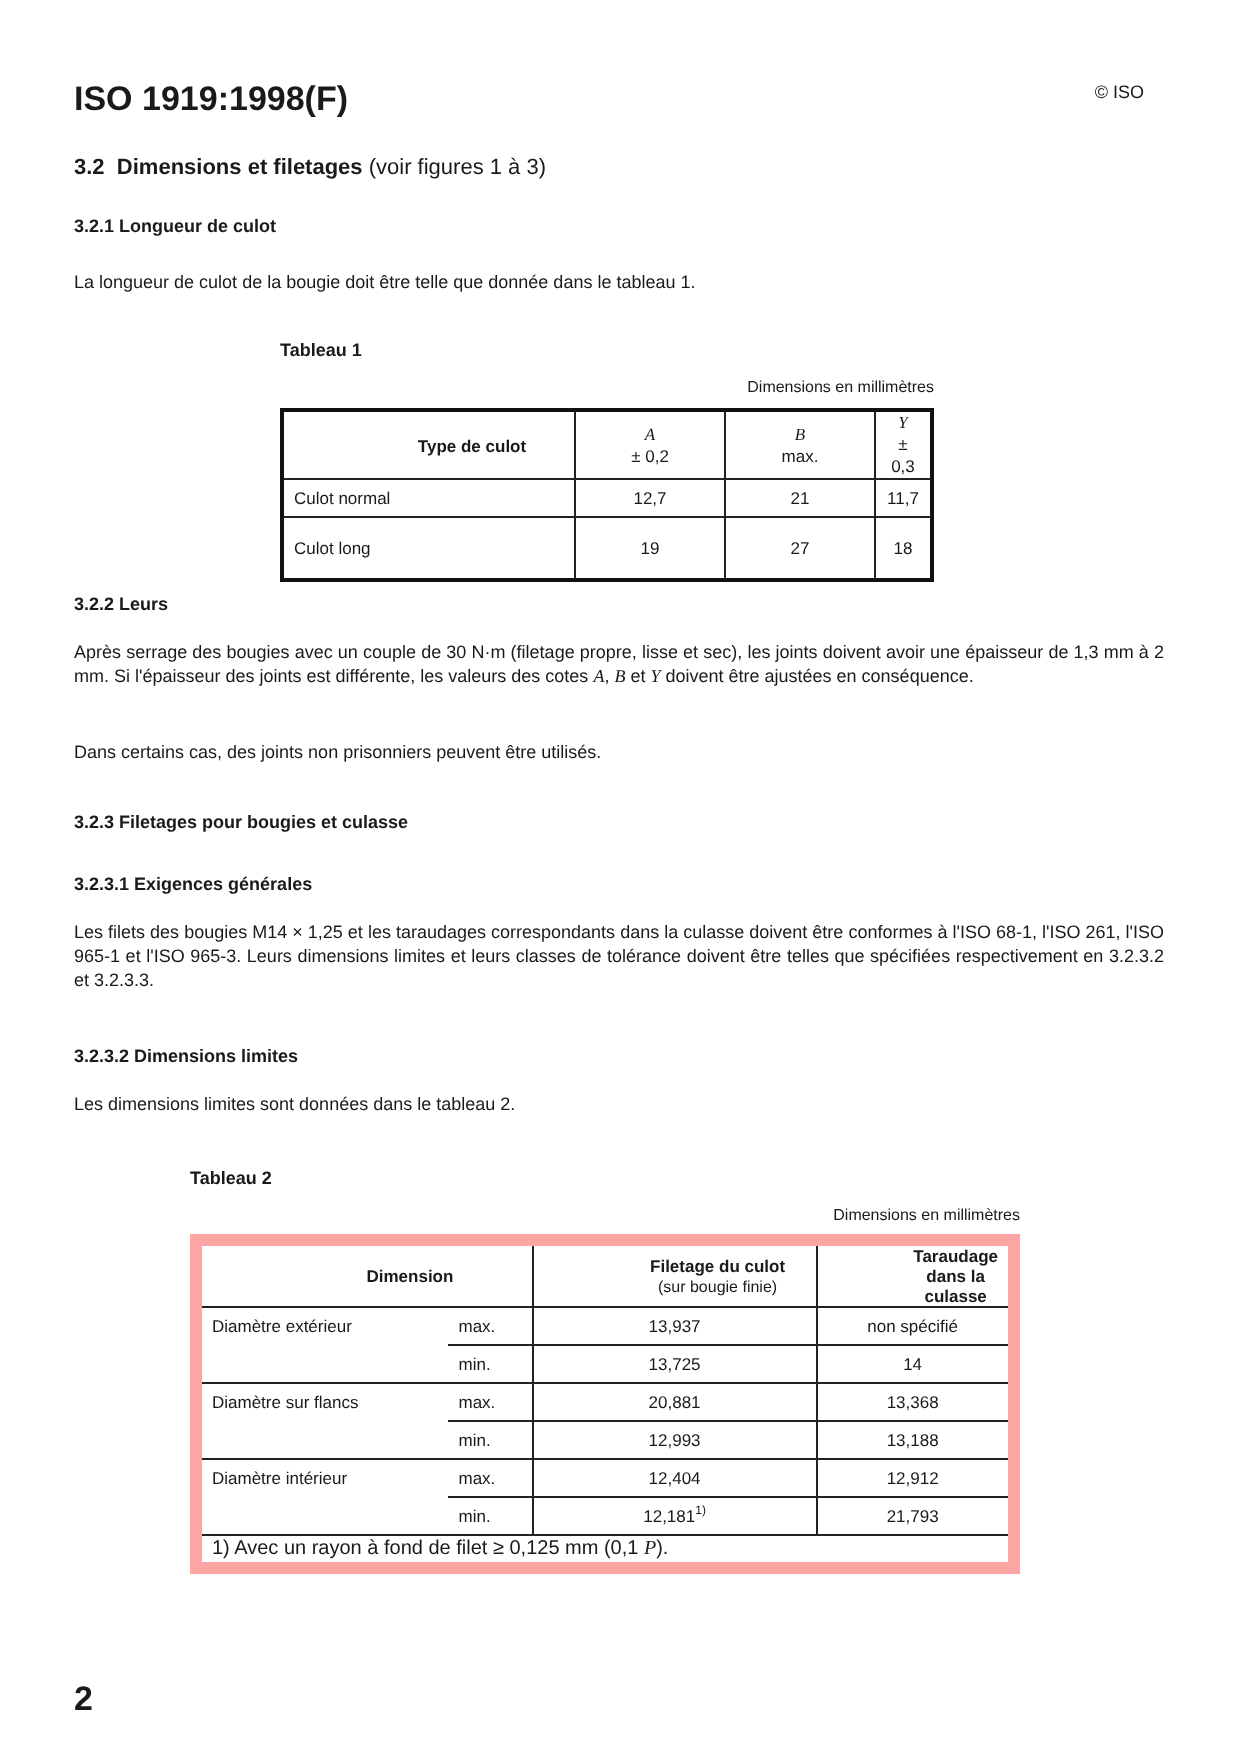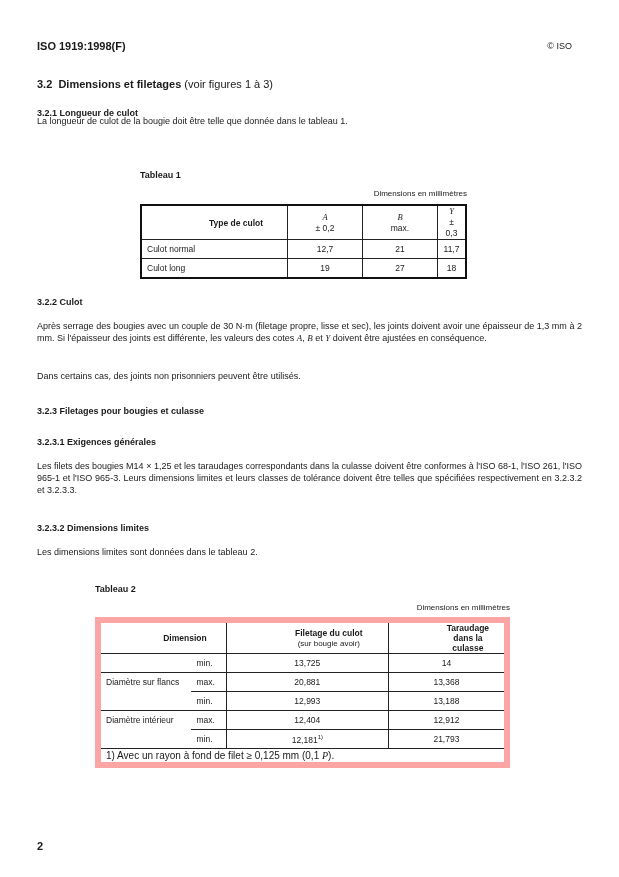--- a/index.html
+++ b/index.html
@@ -1,19 +1,19 @@
 <!DOCTYPE html>
 <html><head>
 <meta charset="utf-8">
 <style>
   html, body { margin: 0; padding: 0; background: #ffffff; }
   body { width: 619px; height: 877px; position: relative; overflow: hidden;
          font-family: "Liberation Sans", sans-serif; color: #1a1a1a; }
   .abs { position: absolute; }
-  .hdr { font-size: 11px; font-weight: bold; }
+  .hdr { font-size: 17px; font-weight: bold; }
   .copy { font-size: 9px; }
   .h2 { font-size: 11px; font-weight: bold; }
   .h2 .norm { font-weight: normal; }
   .h3 { font-size: 9px; font-weight: bold; }
   .p { font-size: 9px; line-height: 12px; text-align: justify; }
   .caption { font-size: 9px; font-weight: bold; text-align: left; }
   .units { font-size: 8px; text-align: right; }
   i.sym { font-family: "Liberation Serif", serif; font-style: italic; }
   table { border-collapse: collapse; position: absolute; font-size: 8.5px; }
   td, th { border: 1px solid #222; padding: 0 5px; }
@@ -34,21 +34,21 @@
 <div class="abs hdr" style="left:37px; top:40px;">ISO 1919:1998(F)</div>
 <div class="abs copy" style="right:47px; top:41px;">© ISO</div>
 
 <div class="abs h2" style="left:37px; top:78px;">
   <span>3.2</span>&nbsp;
   <span>Dimensions et filetages</span>
   <span class="norm">(voir figures 1 à 3)</span>
 </div>
 
 <div class="abs h3" style="left:37px; top:108px;">3.2.1  Longueur de culot</div>
-<div class="abs p" style="left:37px; top:115px; width:545px;">La longueur de culot de la bougie doit être telle que donnée dans le tableau 1.</div>
+<div class="abs p" style="left:37px; top:135px; width:545px;">La longueur de culot de la bougie doit être telle que donnée dans le tableau 1.</div>
 
 <div class="abs caption" style="left:140px; width:327px; top:170px;">Tableau 1</div>
 <div class="abs units" style="left:140px; width:327px; top:189px;">Dimensions en millimètres</div>
 
 <table class="t1" style="left:140px; top:204px; width:327px;">
   <tbody>
       <tr style="height:30px;">
     <th class="c" style="width:92px;">Type de culot</th>
     <td class="c" style="width:64px; line-height:11px;">
       <i class="sym">A</i><br>
@@ -62,30 +62,30 @@
       <i class="sym">Y</i><br>
       <span>± 0,3</span>
     </td>
   </tr>
   <tr style="height:19px;">
     <td class="l">Culot normal</td>
     <td class="c">12,7</td>
     <td class="c">21</td>
     <td class="c">11,7</td>
   </tr>
-  <tr style="height:19px;">
+  <tr style="height:31px;">
     <td class="l">Culot long</td>
     <td class="c">19</td>
     <td class="c">27</td>
     <td class="c">18</td>
   </tr>
 </tbody>
   </table>
 
-<div class="abs h3" style="left:37px; top:297px;">3.2.2  Culot</div>
+<div class="abs h3" style="left:37px; top:297px;">3.2.2  Leurs</div>
 <div class="abs p" style="left:37px; top:320px; width:545px;">
   <span>Après serrage des bougies avec un couple de 30 N·m (filetage propre, lisse et sec), les joints doivent avoir une épaisseur de 1,3 mm à 2 mm. Si l'épaisseur des joints est différente, les valeurs des cotes </span><i class="sym">A</i><span>, </span><i class="sym">B</i><span> et </span><i class="sym">Y</i><span> doivent être ajustées en conséquence.</span>
 </div>
 <div class="abs p" style="left:37px; top:370px; width:545px;">Dans certains cas, des joints non prisonniers peuvent être utilisés.</div>
 
 <div class="abs h3" style="left:37px; top:406px;">3.2.3  Filetages pour bougies et culasse</div>
 
 <div class="abs h3" style="left:37px; top:437px;">3.2.3.1  Exigences générales</div>
 <div class="abs p" style="left:37px; top:460px; width:545px;">Les filets des bougies M14 × 1,25 et les taraudages correspondants dans la culasse doivent être conformes à l'ISO 68-1, l'ISO 261, l'ISO 965-1 et l'ISO 965-3. Leurs dimensions limites et leurs classes de tolérance doivent être telles que spécifiées respectivement en 3.2.3.2 et 3.2.3.3.</div>
 
@@ -94,25 +94,31 @@
 
 <div class="abs caption" style="left:95px; width:415px; top:584px;">Tableau 2</div>
 <div class="abs units" style="left:95px; width:415px; top:603px;">Dimensions en millimètres</div>
 
 <table class="t2" style="left:95px; top:617px; width:415px;">
   <tbody>
       <tr style="height:29px;">
     <th class="c" colspan="2" style="width:137px;">Dimension</th>
     <th class="c" style="width:108px; line-height:10px;">
       <span>Filetage du culot</span><br>
-      <span class="sub">(sur bougie avoir)</span>
+      <span class="sub">(sur bougie finie)</span>
     </th>
     <th class="c">Taraudage dans la culasse</th>
   </tr>
 
+  <tr style="height:19px;">
+    <td class="l noborder-bottom" style="width:100px; border-right:none;">Diamètre extérieur</td>
+    <td class="l" style="width:25px; border-left:none;">max.</td>
+    <td class="c">13,937</td>
+    <td class="c">non spécifié</td>
+  </tr>
   <tr style="height:19px;">
     <td class="noborder-top" style="border-right:none;"></td>
     <td class="l" style="border-left:none;">min.</td>
     <td class="c">13,725</td>
     <td class="c">14</td>
   </tr>
 
   <tr style="height:19px;">
     <td class="l noborder-bottom" style="border-right:none;">Diamètre sur flancs</td>
     <td class="l" style="border-left:none;">max.</td>

